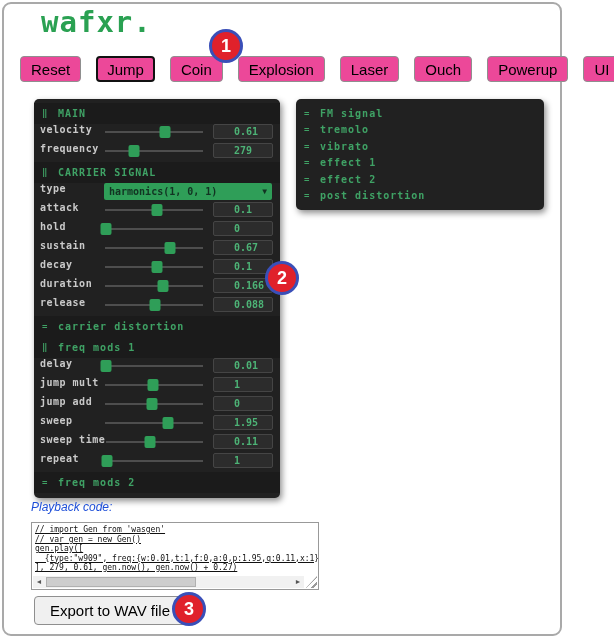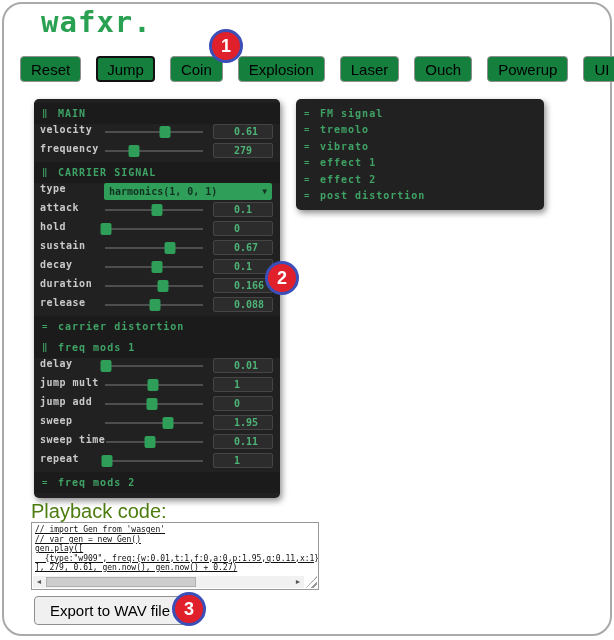--- a/index.html
+++ b/index.html
@@ -9,34 +9,34 @@
     --panel-bg:#212121;
     --label-grey:#c9c9c9;
   }
   *{box-sizing:border-box;margin:0;padding:0;}
   body{
     width:614px;height:640px;background:#fff;
     font-family:"Liberation Sans",sans-serif;
     position:relative;overflow:hidden;
   }
   .frame{
-    position:absolute;left:2px;top:2px;width:610px;height:634px;
-    border:2px solid #a9a9a9;border-radius:20px;background:#fff;
+    position:absolute;left:2px;top:2px;width:560px;height:634px;
+    border:2px solid #a9a9a9;border-radius:9px;background:#fff;
   }
   
   .app-title{
     position:absolute;left:37px;top:1px;
     font-family:"DejaVu Sans Mono",monospace;font-weight:bold;
     font-size:29px;color:#2aa152;letter-spacing:1px;
   }
   
   .toolbar{position:absolute;left:16px;top:52px;display:flex;gap:15px;}
   .preset-btn{
     font-family:"Liberation Sans",sans-serif;font-size:15px;color:#000;
-    background:#15803d;border:1px solid #8f8f8f;border-radius:4px;
+    background:#ec4899;border:1px solid #8f8f8f;border-radius:4px;
     padding:2px 10px;height:26px;cursor:pointer;
   }
   .preset-btn.focused{border:2px solid #111;padding:1px 9px;}
   
   .panel{
     position:absolute;background:var(--panel-bg);border-radius:5px;
     box-shadow:2px 3px 6px rgba(0,0,0,.45);
     font-family:"DejaVu Sans Mono",monospace;
   }
   #synth-panel{left:30px;top:95px;width:246px;padding:4px 0 5px 0;}
@@ -72,21 +72,21 @@
     overflow:hidden;cursor:text;
   }
   .select-box{
     flex:1;height:17px;margin:0 1px 0 0;background:var(--green);border-radius:2px;
     display:flex;align-items:center;justify-content:space-between;
     padding:0 5px;cursor:pointer;
   }
   .select-box .sel-val{font-size:10px;font-weight:bold;color:#123322;}
   .select-box .sel-arrow{font-size:8px;color:#123322;}
   
-  .playback-label{position:absolute;left:27px;top:496px;font-size:20px;color:#4d7c0f;}
+  .playback-label{position:absolute;left:27px;top:496px;font-size:12px;color:#1d4ed8;font-style:italic;}
   .codebox{
     position:absolute;left:27px;top:518px;width:288px;height:68px;
     background:#fff;border:1px solid #999;overflow:hidden;
   }
   .codebox pre{
     margin:2px 0 0 3px;font-family:"DejaVu Sans Mono",monospace;
     font-size:8px;line-height:9.5px;color:#111;white-space:pre;text-decoration:underline;
   }
   .hscroll{
     position:absolute;left:1px;right:14px;bottom:1px;height:12px;background:#f1f1f1;

